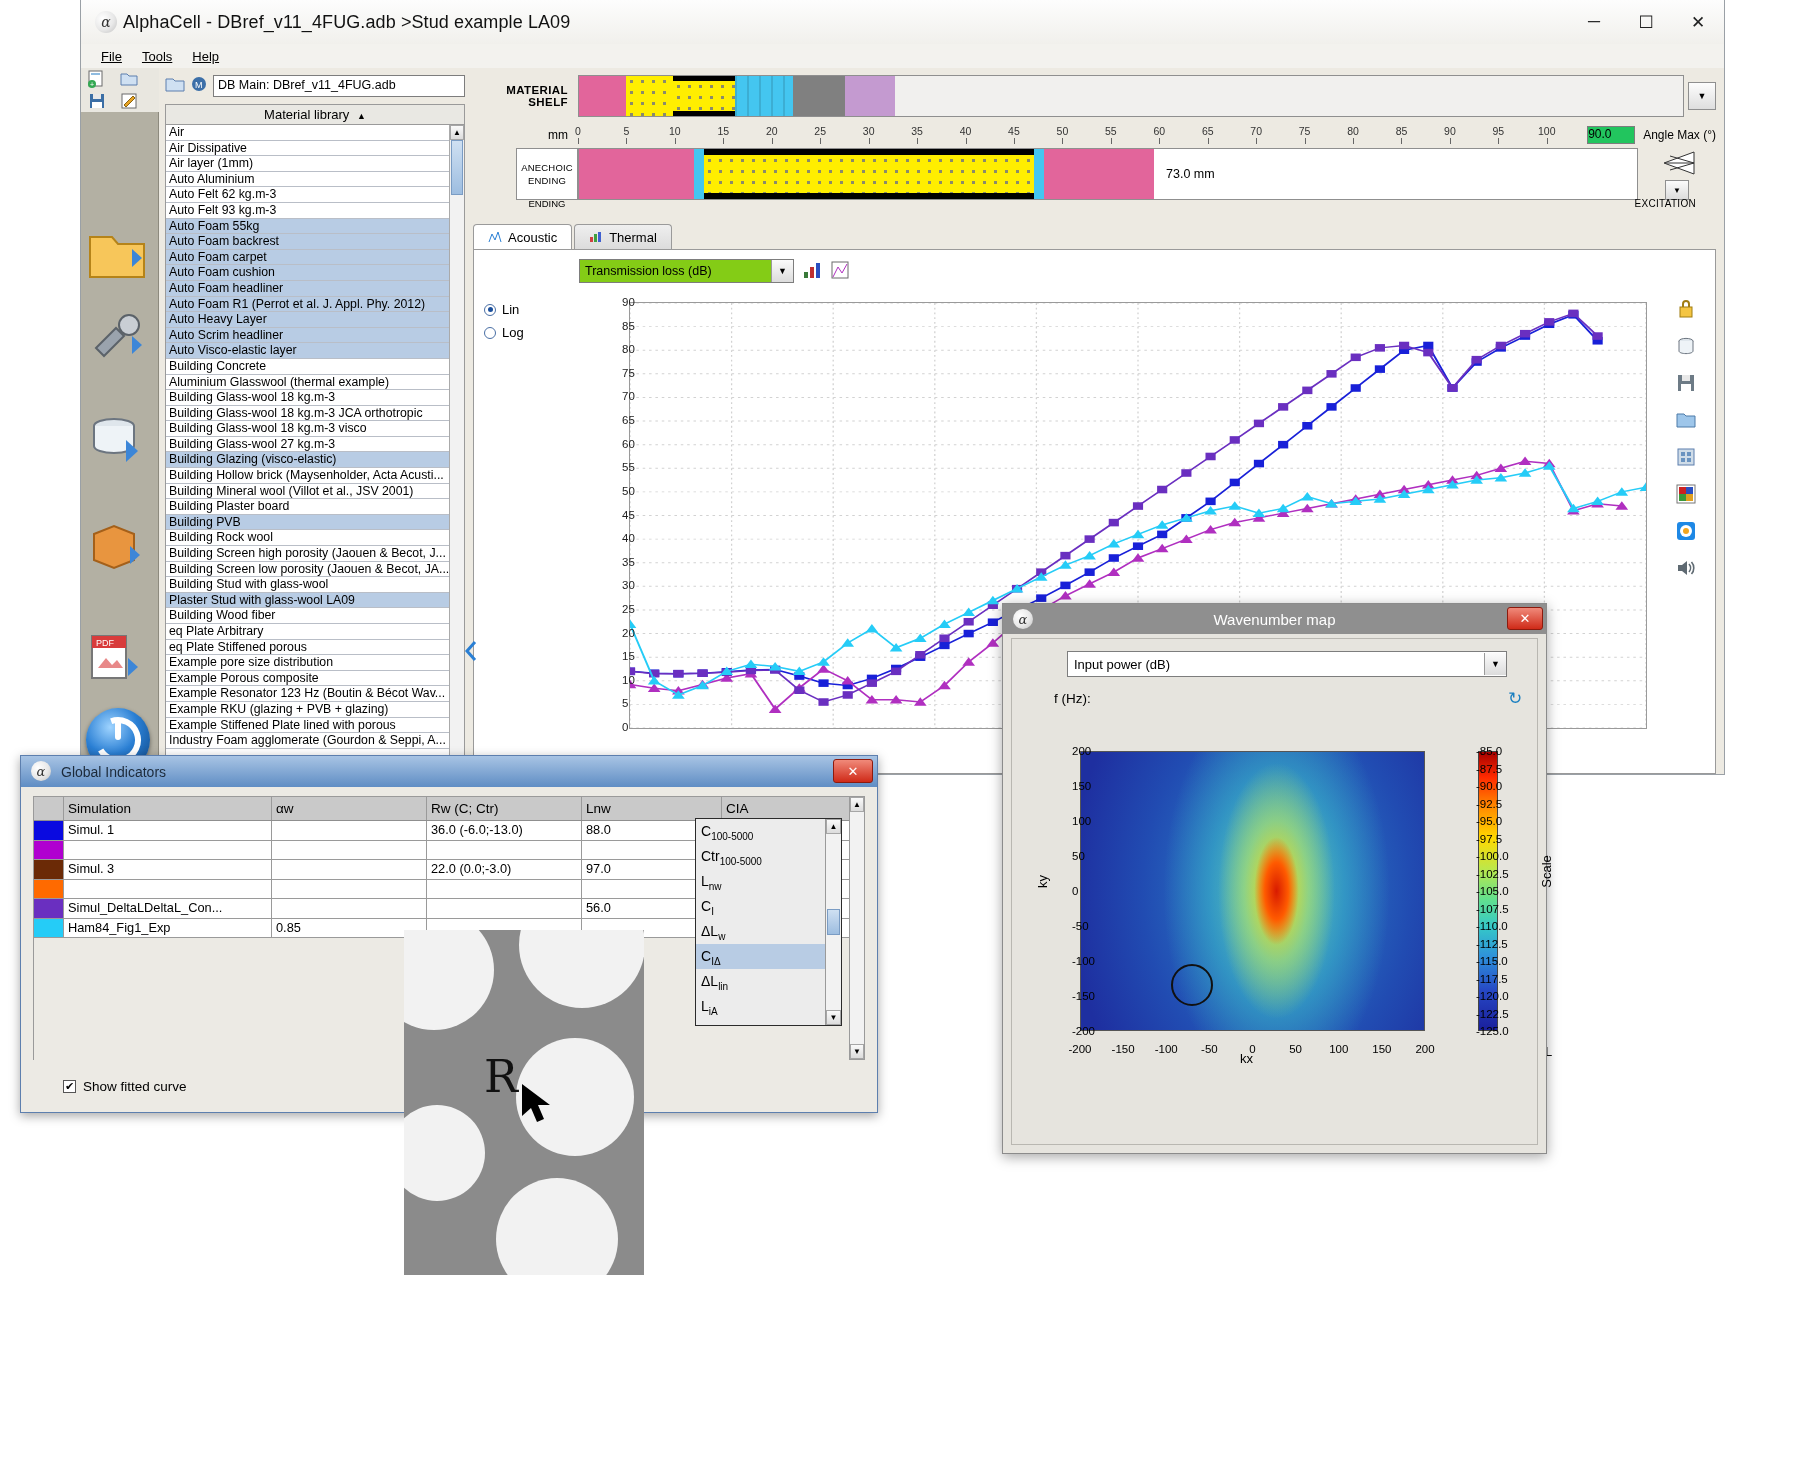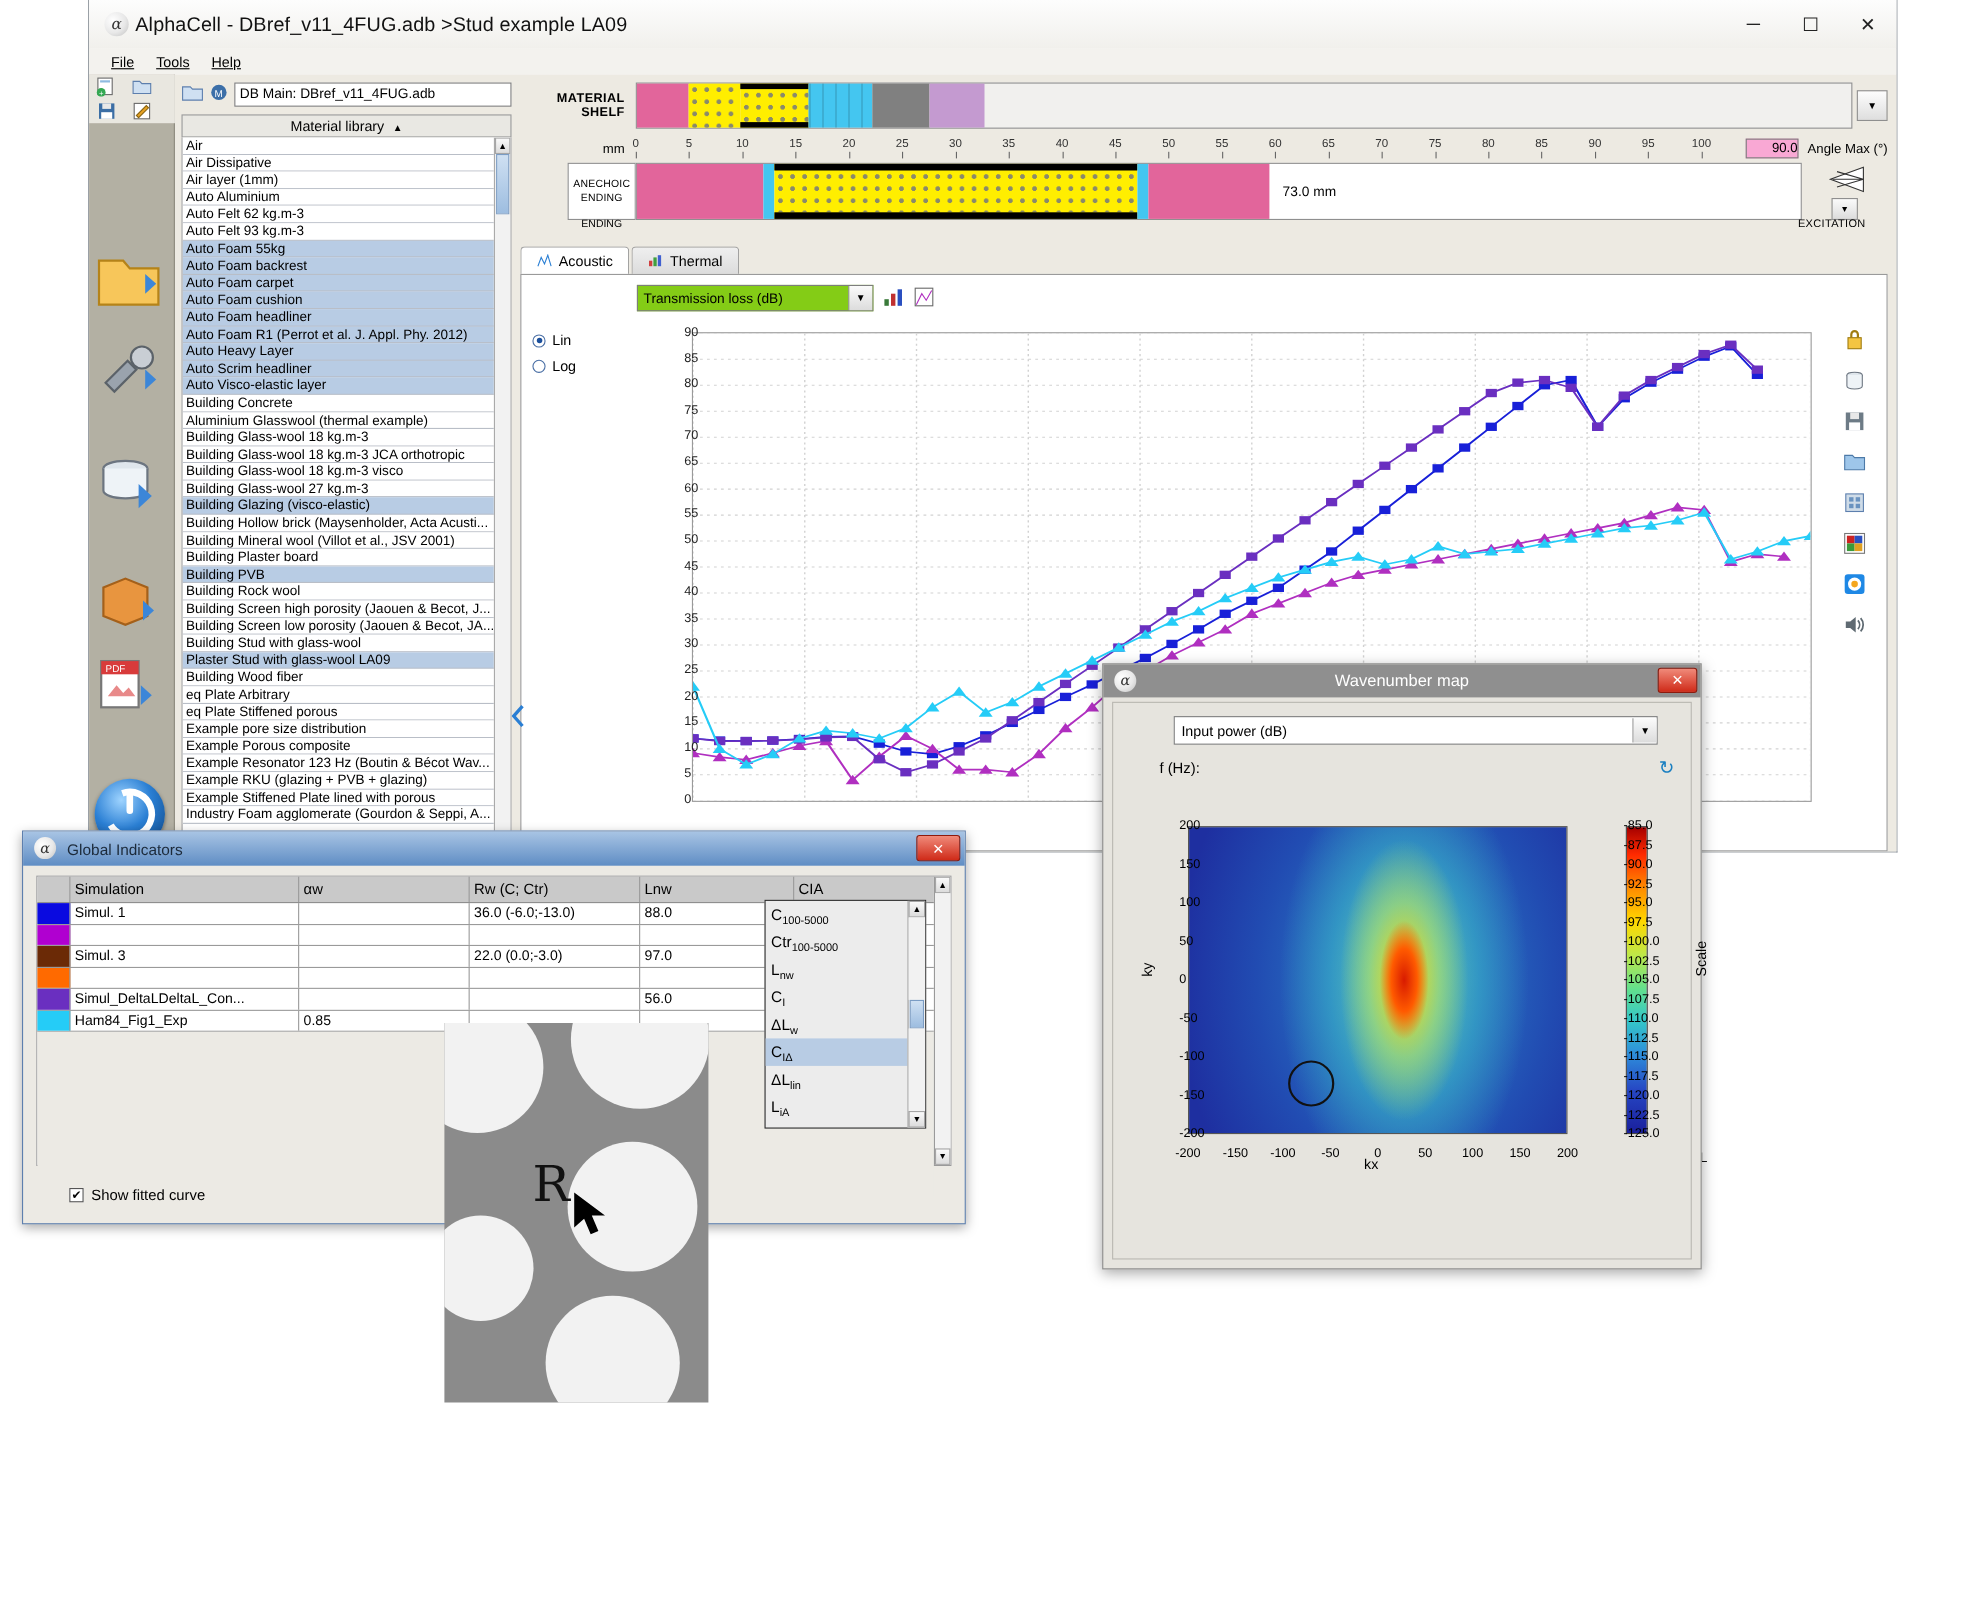--- a/index.html
+++ b/index.html
@@ -85,22 +85,22 @@
   .shelf-seg { height:100%; }
   #shelf-dd { width:28px; height:28px; margin-left:4px; border:1px solid #8f8f8f;
               background:linear-gradient(#fdfdfd,#dedede); display:flex;
               align-items:center; justify-content:center; font-size:9px; }
 
   #ruler-row { display:flex; align-items:center; height:22px; margin-top:6px; }
   #ruler { flex:1; height:20px; position:relative; font-size:10.5px; color:#333; }
   .rtick { position:absolute; top:0; }
   .rtick span { position:absolute; left:-9px; top:0; width:18px; text-align:center;}
   .rtick i { position:absolute; left:0; top:13px; width:1px; height:6px; background:#666; }
-  #angle-field { width:48px; height:18px; border:1px solid #7d7d7d; background:#f9a8d4;
-                 font-size:12px; text-align:right; }
+  #angle-field { width:48px; height:18px; border:1px solid #7d7d7d; background:#22c55e;
+                 font-size:12px; text-align:left; }
 
   #ending-row { display:flex; align-items:stretch; height:52px; margin-top:2px; }
   #ending-label { width:62px; border:1px solid #8f8f8f; background:#fff; font-size:9.5px;
                   display:flex; flex-direction:column; align-items:center;
                   justify-content:center; text-align:center; line-height:13px; letter-spacing:.2px;}
   #layer-box { flex:1; border:1px solid #8f8f8f; background:#fff; display:flex; align-items:stretch; }
   .lay-seg { height:100%; }
   #thick-text { font-size:12.5px; padding-left:12px; display:flex; align-items:center;}
 
   #excitation { width:78px; display:flex; flex-direction:column; align-items:center;
@@ -315,21 +315,21 @@
             <path d="M8 20v20c0 4 9 7 20 7s20-3 20-7V20" fill="#eef3f7" stroke="#6c7580" stroke-width="2"></path>
             <path d="M40 34l12 11-12 11z" fill="#3c86d8"></path>
           </svg>
       </div>
       <div class="big-ico" style="top:448px;">
         <svg width="64" height="64" viewBox="0 0 64 64">
             <path d="M8 18l20-8 20 8v26l-20 8-20-8z" fill="#e8953f" stroke="#a4601a" stroke-width="2"></path>
             <path d="M44 30l10 9-10 9z" fill="#3c86d8"></path>
           </svg>
       </div>
-      <div class="big-ico" style="top:525px;">
+      <div class="big-ico" style="top:560px;">
         <svg width="64" height="64" viewBox="0 0 64 64">
             <rect x="6" y="8" width="34" height="42" fill="#fff" stroke="#777" stroke-width="2"></rect>
             <rect x="6" y="8" width="34" height="12" fill="#d83b3b"></rect>
             <text x="10" y="18" font-size="9" fill="#fff" font-family="sans-serif">PDF</text>
             <path d="M12 40l8-10 6 7 5-5 6 8z" fill="#d83b3b" opacity=".6"></path>
             <path d="M42 30l10 9-10 9z" fill="#3c86d8"></path>
           </svg>
       </div>
       <div class="big-ico power-ico" style="top:640px;">
         <svg width="64" height="64" viewBox="0 0 64 64">

